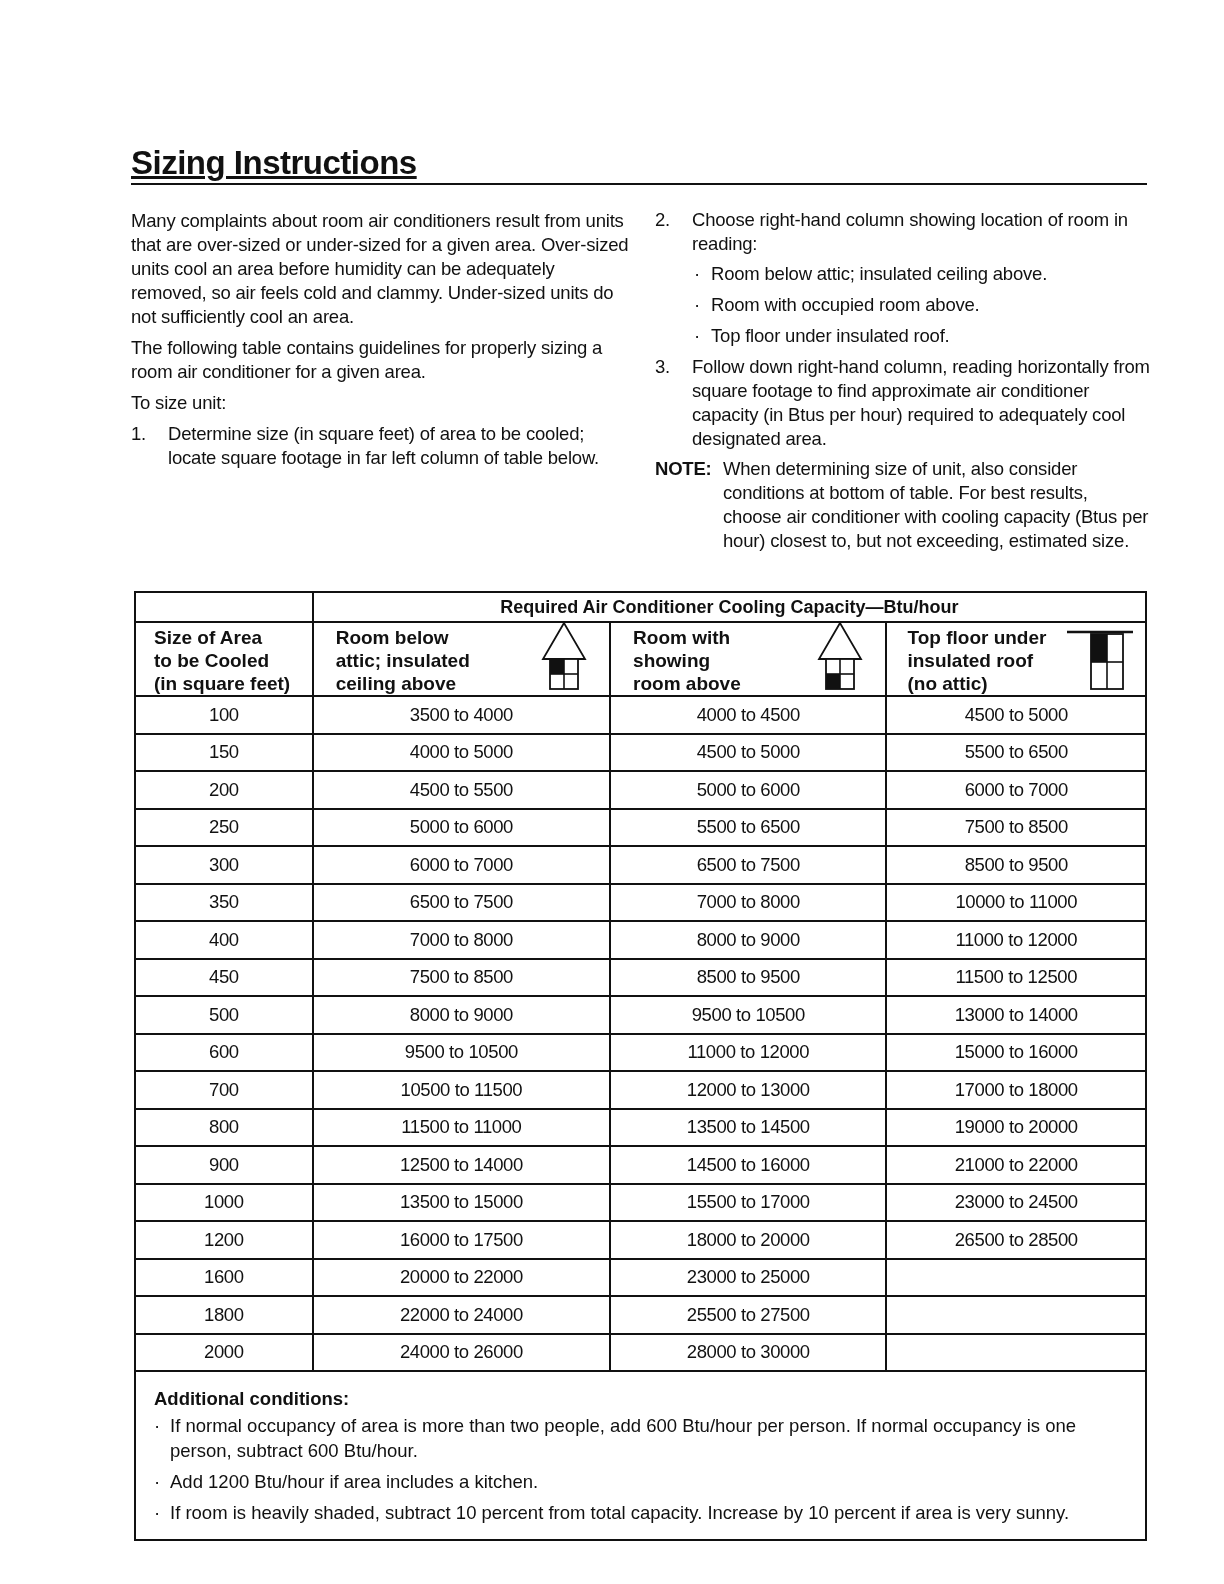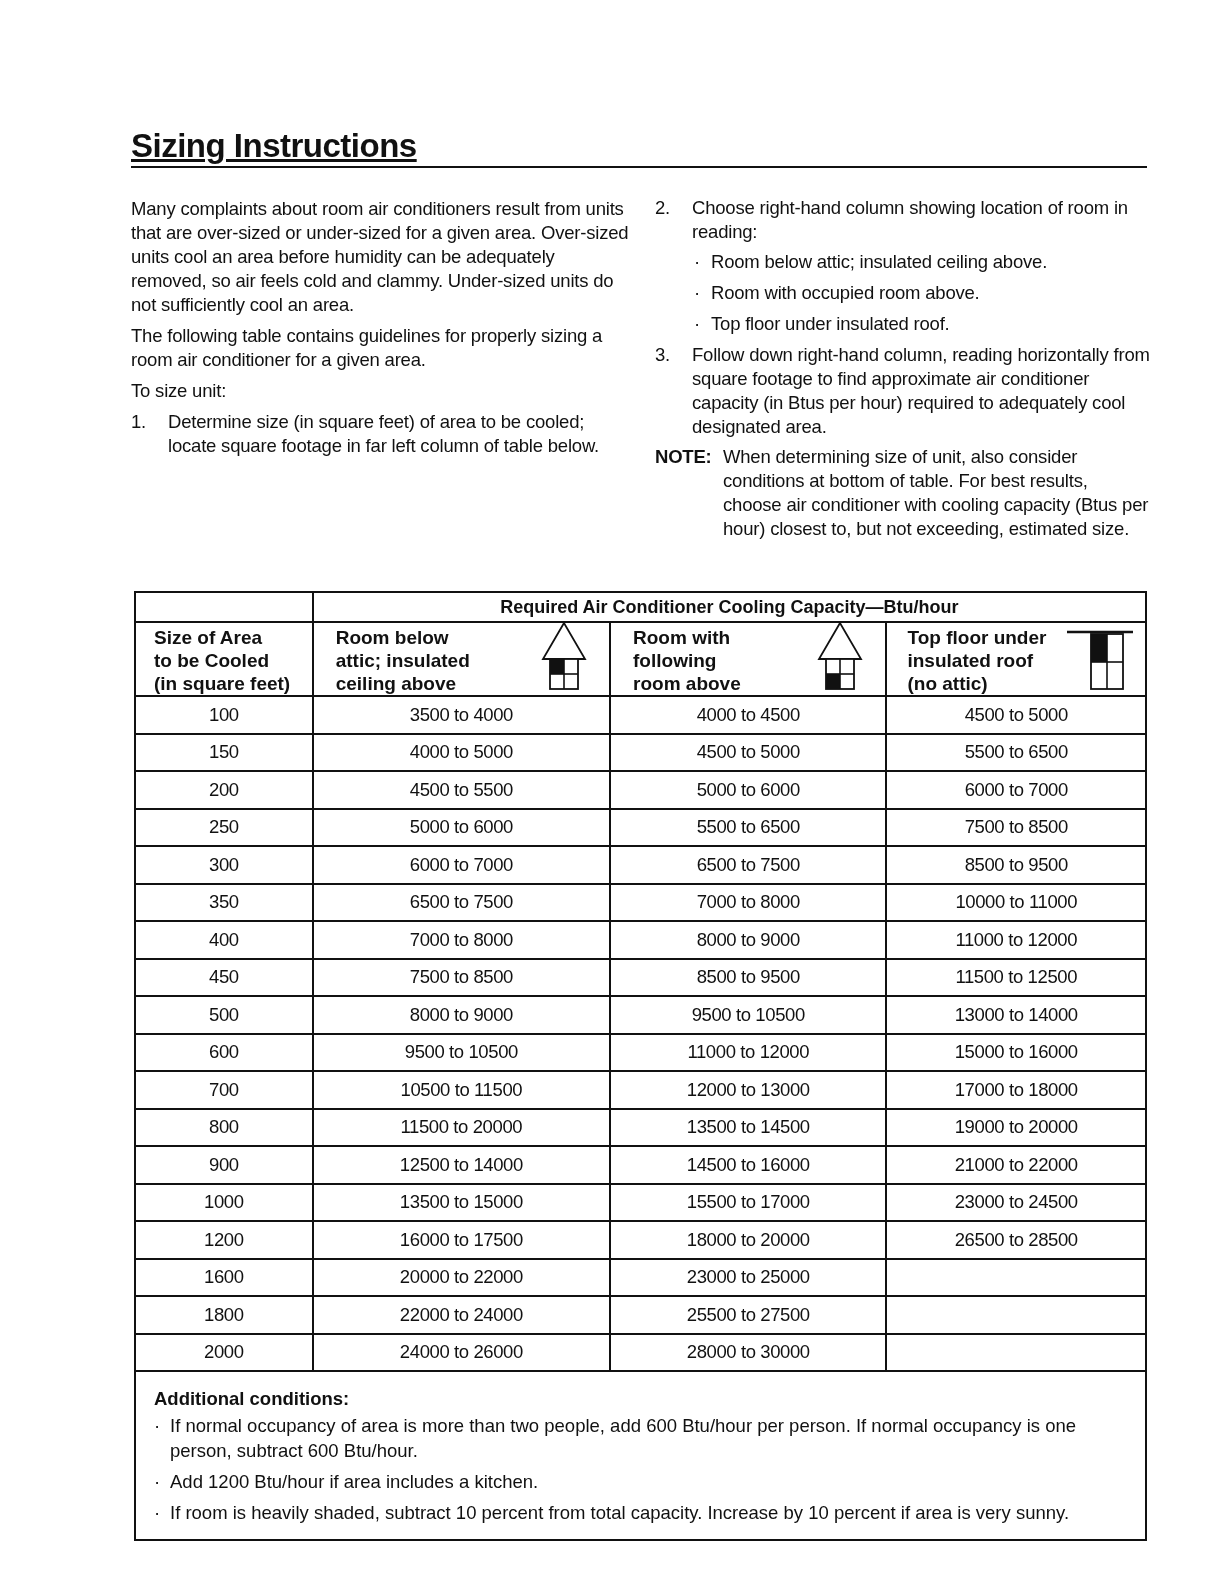--- a/index.html
+++ b/index.html
@@ -1,30 +1,30 @@
 <!DOCTYPE html>
 <html><head>
 <meta charset="utf-8">
 <style>
   html, body { margin: 0; padding: 0; background: #ffffff; }
   body {
     width: 1224px; height: 1584px; position: relative; overflow: hidden;
     font-family: "Liberation Sans", sans-serif; color: #111;
   }
   .title-wrap {
-    position: absolute; left: 131px; top: 126px; width: 1016px;
+    position: absolute; left: 131px; top: 143px; width: 1016px;
     border-bottom: 2px solid #111; height: 40px;
   }
   .title {
     font-family: "Liberation Sans", sans-serif; font-weight: bold;
     font-size: 33px; letter-spacing: -0.5px; line-height: 40px;
     text-decoration: underline; text-decoration-thickness: 3px;
     text-underline-offset: 2px;
   }
-  .col { position: absolute; font-size: 18.5px; line-height: 24px; letter-spacing: -0.2px; }
+  .col { position: absolute; font-size: 18.5px; line-height: 24px; letter-spacing: -0.2px; margin-top: 12px; }
   .col-left { left: 131px; top: 197px; width: 500px; }
   .col-right { left: 655px; top: 196px; width: 495px; }
   .col p { margin: 0 0 7px 0; }
   .numbered { display: flex; margin: 0 0 6px 0; }
   .num { width: 37px; flex-shrink: 0; }
   .bullets { margin: 6px 0 6px 37px; padding: 0; list-style: none; }
   .bullets li { margin: 0 0 7px 0; display: flex; }
   .bullets li .dot { width: 17px; flex-shrink: 0; text-align: left; padding-left: 2px; }
   .note { display: flex; margin-top: 4px; }
   .note-label { font-weight: bold; width: 68px; flex-shrink: 0; }
@@ -128,21 +128,21 @@
         <polygon points="23,2 2,38 44,38" fill="#fff" stroke="#111" stroke-width="1.8"></polygon>
         <rect x="9" y="38" width="28" height="30" fill="#fff" stroke="#111" stroke-width="1.8"></rect>
         <rect x="9" y="38" width="14" height="15" fill="#111"></rect>
         <line x1="23" y1="38" x2="23" y2="68" stroke="#111" stroke-width="1.6"></line>
         <line x1="9" y1="53" x2="37" y2="53" stroke="#111" stroke-width="1.6"></line>
       </svg>
     </th>
     <th class="hdr-cell">
       <div class="hdr-text-c">
         <div>Room with</div>
-        <div>following</div>
+        <div>showing</div>
         <div>room above</div>
       </div>
       <svg class="hdr-icon" width="46" height="70" viewBox="0 0 46 70">
         <polygon points="23,2 2,38 44,38" fill="#fff" stroke="#111" stroke-width="1.8"></polygon>
         <rect x="9" y="38" width="28" height="30" fill="#fff" stroke="#111" stroke-width="1.8"></rect>
         <rect x="9" y="53" width="14" height="15" fill="#111"></rect>
         <line x1="23" y1="38" x2="23" y2="68" stroke="#111" stroke-width="1.6"></line>
         <line x1="9" y1="53" x2="37" y2="53" stroke="#111" stroke-width="1.6"></line>
       </svg>
     </th>
@@ -224,21 +224,21 @@
         <td>15000 to 16000</td>
       </tr>
       <tr class="data-row">
         <td>700</td>
         <td>10500 to 11500</td>
         <td>12000 to 13000</td>
         <td>17000 to 18000</td>
       </tr>
       <tr class="data-row">
         <td>800</td>
-        <td>11500 to 20000</td>
+        <td>11500 to 11000</td>
         <td>13500 to 14500</td>
         <td>19000 to 20000</td>
       </tr>
       <tr class="data-row">
         <td>900</td>
         <td>12500 to 14000</td>
         <td>14500 to 16000</td>
         <td>21000 to 22000</td>
       </tr>
       <tr class="data-row">

